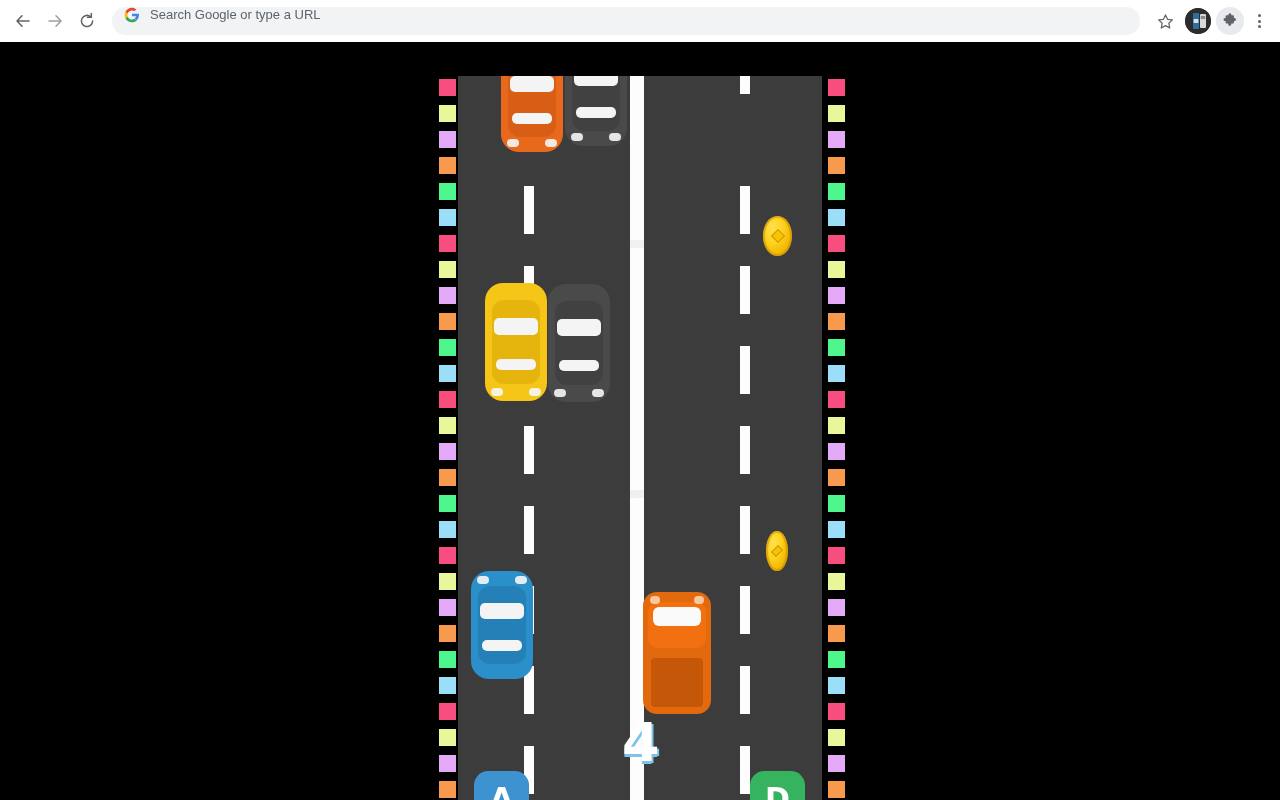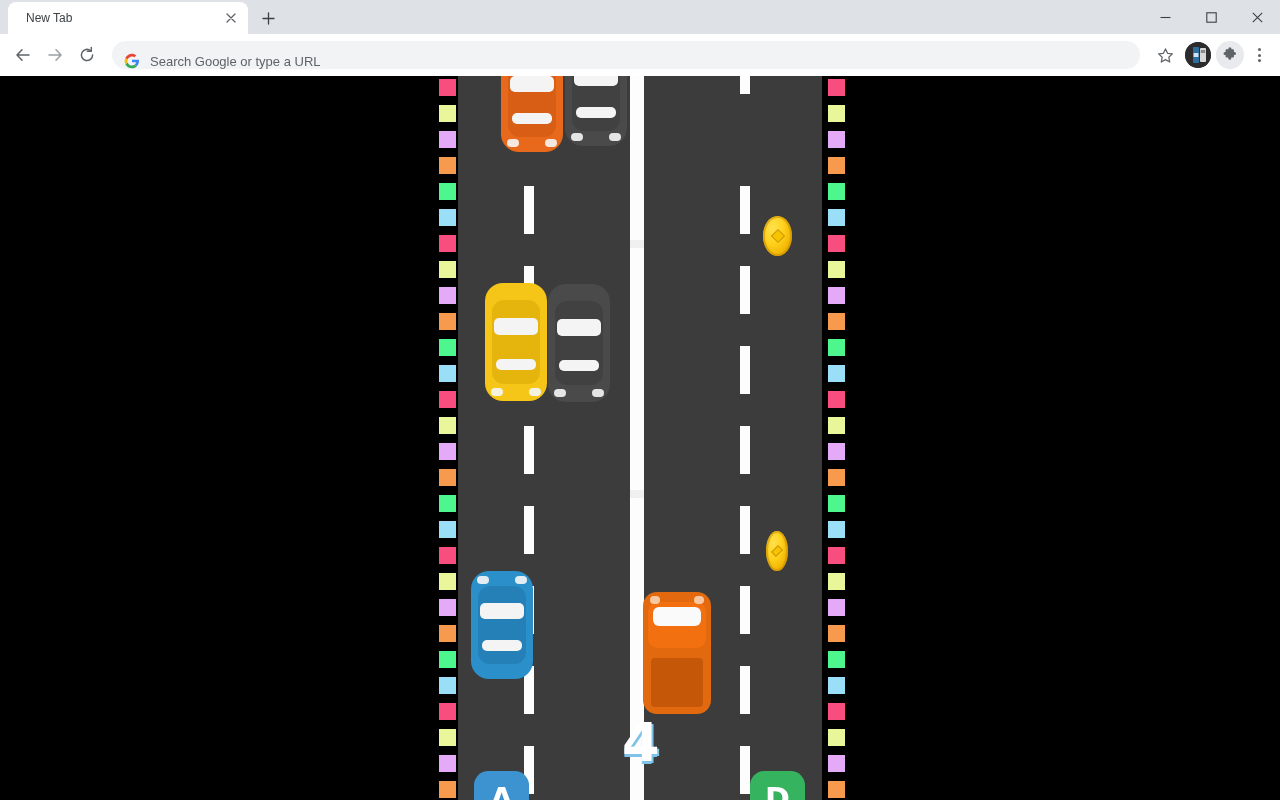--- a/index.html
+++ b/index.html
@@ -51,21 +51,21 @@
     height: 42px; background: #fff; display: flex; align-items: center;
     padding: 0 8px; gap: 2px;
   }
   .tb-icon {
     width: 30px; height: 30px; border-radius: 50%;
     display:flex; align-items:center; justify-content:center;
     color:#5f6368; flex: none;
   }
   .omnibox {
     flex: 1; height: 28px; background: #f1f3f4; border-radius: 14px;
-    display: flex; align-items: flex-end; padding: 0 14px 0 12px;
+    display: flex; align-items: flex-start; padding: 0 14px 0 12px;
     margin: 0 8px; gap: 10px; position: relative;
   }
   .omnibox-text {
     font-size: 13px; color: #5f6368; flex: 1;
     white-space: nowrap; overflow: hidden;
   }
   .g-logo { width: 16px; height: 16px; flex: none; }
   .star-btn { width: 30px; height: 30px; }
   .avatar {
     width: 26px; height: 26px; border-radius: 50%;
@@ -172,53 +172,20 @@
     font-weight: 700; color: #ffffff;
     text-shadow: 0 3px 0 #7fc4e8, 2px 2px 0 #7fc4e8;
     line-height: 1;
   }
 </style>
 </head>
 <body>
 
 <div id="browser">
 
-  <div class="tabstrip">
-    <div class="tab">
-      <div class="tab-title">New Tab</div>
-      <div class="tab-close">
-        <svg width="10" height="10" viewBox="0 0 10 10" aria-hidden="true">
-          <path d="M1 1 L9 9 M9 1 L1 9" stroke="#5f6368" stroke-width="1.3" fill="none" stroke-linecap="round"></path>
-        </svg>
-      </div>
-    </div>
-    <div class="new-tab-btn">
-      <svg width="13" height="13" viewBox="0 0 13 13" aria-hidden="true">
-        <path d="M6.5 1 V12 M1 6.5 H12" stroke="#3c4043" stroke-width="1.3" stroke-linecap="round"></path>
-      </svg>
-    </div>
-
-    <div class="win-controls">
-      <div class="win-btn">
-        <svg width="11" height="11" viewBox="0 0 11 11">
-            <path d="M0.5 5.5 H10.5" stroke="#3c4043" stroke-width="1.1"></path>
-          </svg>
-      </div>
-      <div class="win-btn">
-        <svg width="11" height="11" viewBox="0 0 11 11">
-            <rect x="0.8" y="0.8" width="9.4" height="9.4" fill="none" stroke="#3c4043" stroke-width="1.1"></rect>
-          </svg>
-      </div>
-      <div class="win-btn">
-        <svg width="11" height="11" viewBox="0 0 11 11">
-            <path d="M0.8 0.8 L10.2 10.2 M10.2 0.8 L0.8 10.2" stroke="#3c4043" stroke-width="1.1"></path>
-          </svg>
-      </div>
-    </div>
-  </div>
 
   <div class="toolbar">
     <div class="tb-icon">
       <svg width="18" height="18" viewBox="0 0 18 18">
           <path d="M15 9 H3.5 M8 3.8 L3 9 L8 14.2" stroke="#5f6368" stroke-width="1.5" fill="none" stroke-linecap="round" stroke-linejoin="round"></path>
         </svg>
     </div>
     <div class="tb-icon">
       <svg width="18" height="18" viewBox="0 0 18 18">
           <path d="M3 9 H14.5 M10 3.8 L15 9 L10 14.2" stroke="#9aa0a6" stroke-width="1.5" fill="none" stroke-linecap="round" stroke-linejoin="round"></path>

